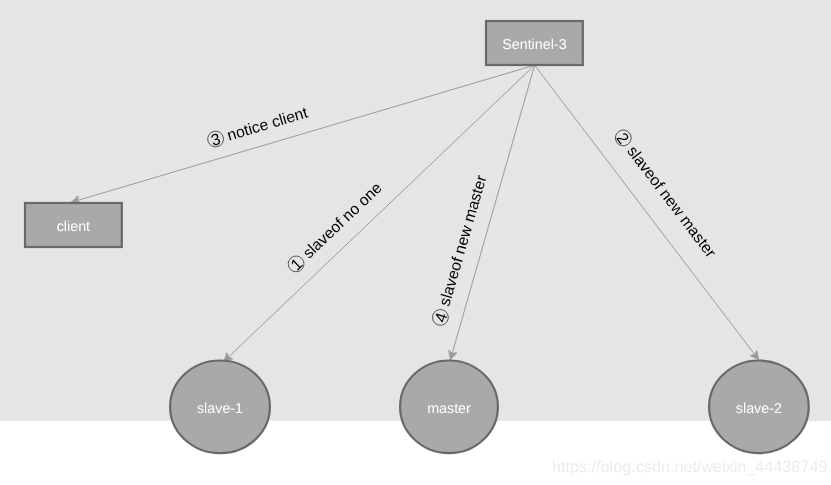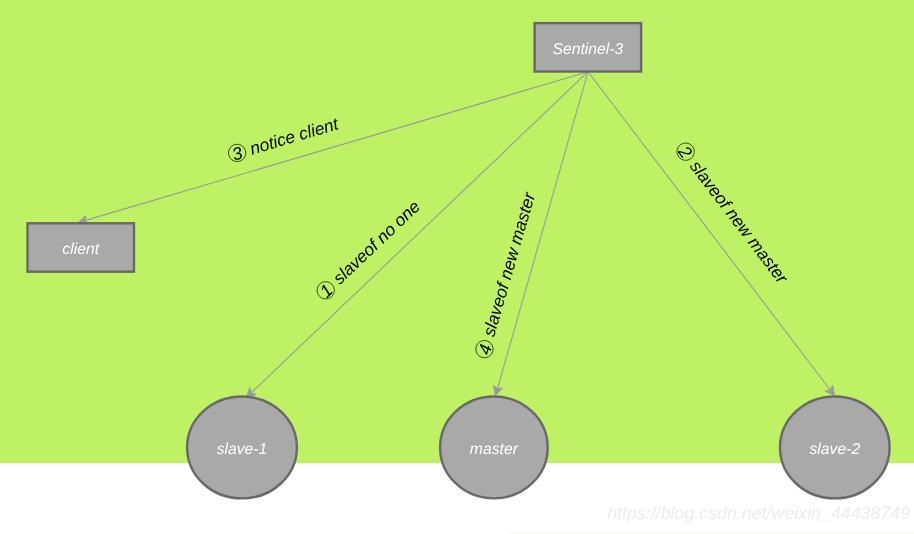--- a/index.html
+++ b/index.html
@@ -1,17 +1,17 @@
 <!DOCTYPE html>
 <html><head>
 <meta charset="utf-8">
 <style>
   html,body{margin:0;padding:0;background:#ffffff;}
   body{width:831px;height:485px;overflow:hidden;font-family:"Liberation Sans",sans-serif;-webkit-font-smoothing:antialiased;}
-  #canvas{position:relative;width:831px;height:421px;background:#bef264;font-style:italic;}
+  #canvas{position:relative;width:831px;height:421px;background:#e5e5e5;}
   svg.diagram{position:absolute;left:0;top:0;width:831px;height:485px;shape-rendering:auto;text-rendering:geometricPrecision;}
   text{paint-order:stroke;}
   .node-label{fill:#ffffff;font-family:"Liberation Sans",sans-serif;font-size:14.3px;text-anchor:middle;}
   .edge-label{fill:#000000;font-family:"Liberation Sans",sans-serif;font-size:15.7px;}
   .num-circle{fill:none;stroke:#111111;stroke-width:0.62;}
   .num-text{fill:#000000;font-family:"Liberation Sans",sans-serif;font-size:16px;text-anchor:middle;}
   .watermark{fill:#ececec;font-family:"Liberation Sans",sans-serif;font-size:16.2px;}
 </style>
 </head>
 <body>

